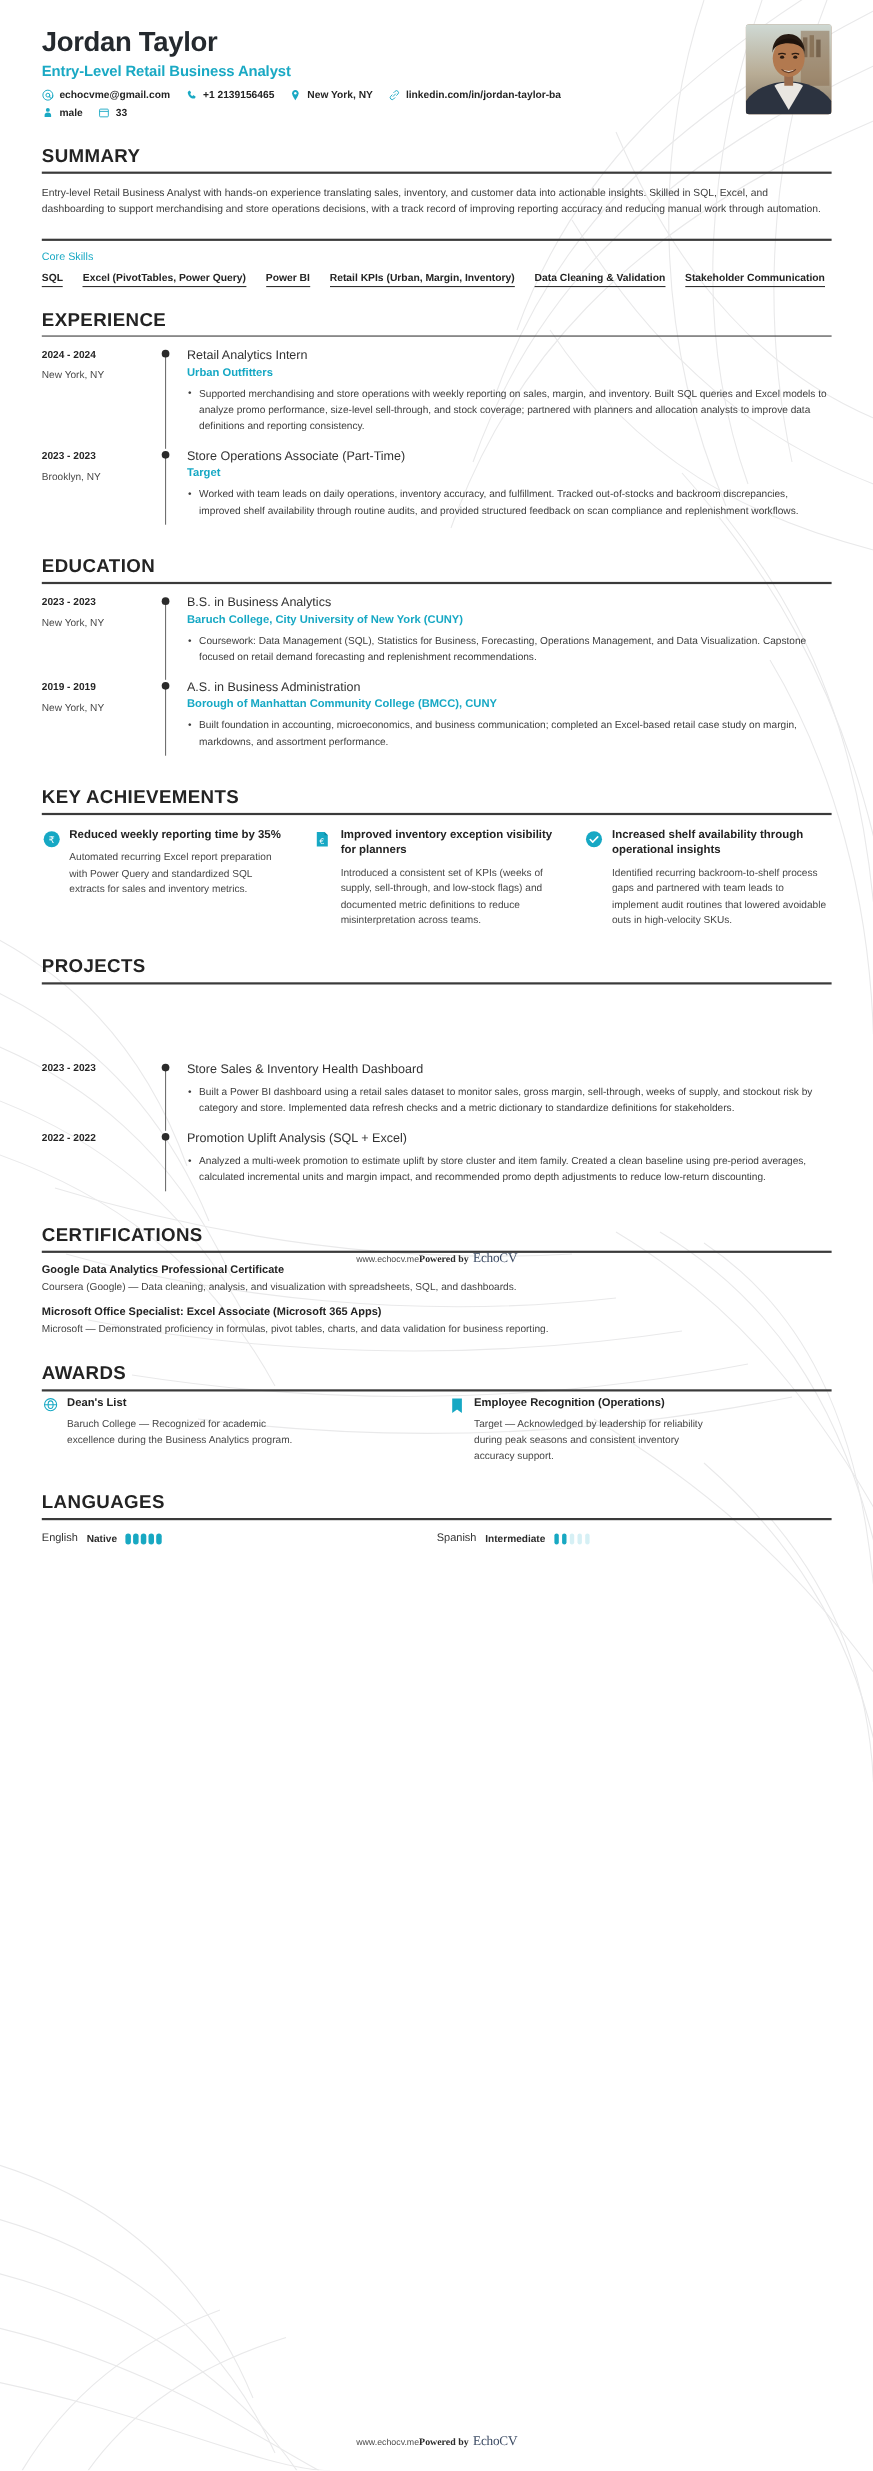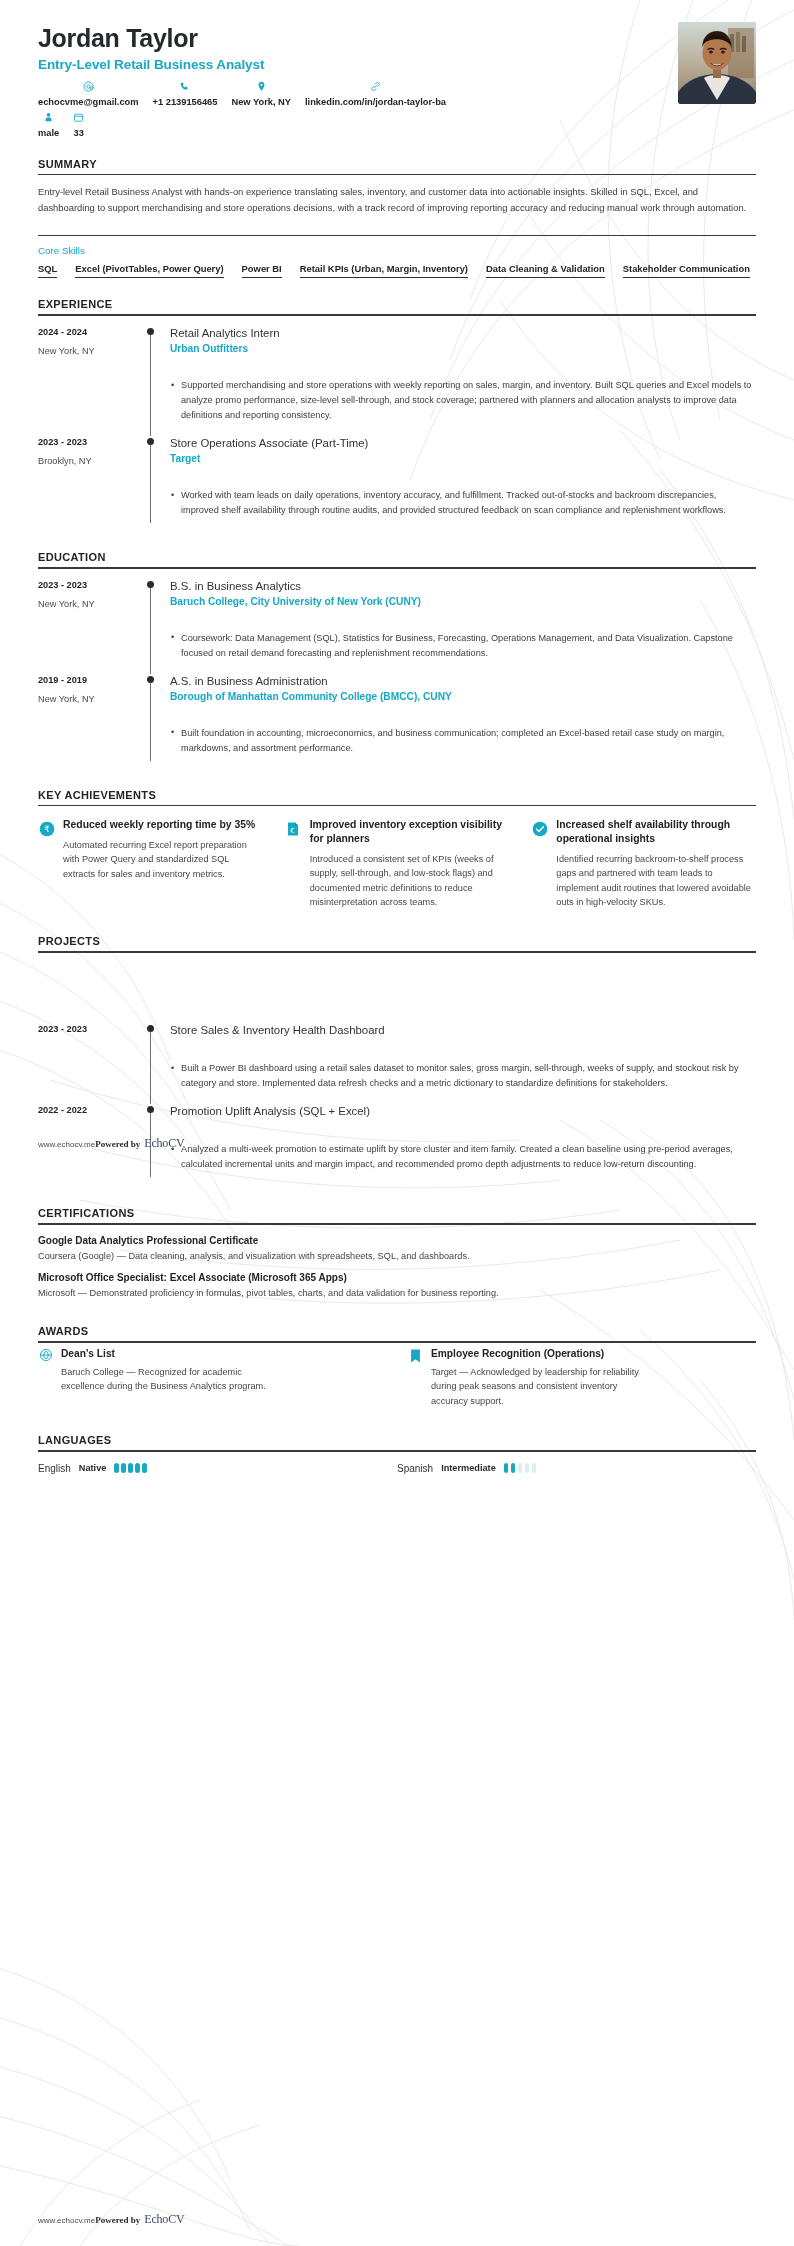--- a/index.html
+++ b/index.html
@@ -69,21 +69,20 @@
     margin-bottom: 5px;
   }
   .contact-item {
     display: flex;
     align-items: center;
     gap: 5px;
     font-size: 9.3px;
     font-weight: bold;
     color: #242424;
     white-space: nowrap;
-    flex-direction: column;
   }
   .contact-item .ic {
     display: inline-flex;
     align-items: center;
     justify-content: center;
     width: 11px;
     height: 11px;
     color: #1aa9c4;
     flex: none;
   }
@@ -97,21 +96,21 @@
     height: 82px;
     border-radius: 3px;
     overflow: hidden;
     background: #b9a591;
   }
   .photo svg { display: block; width: 100%; height: 100%; }
 
   
   .section { margin-top: 20px; }
   .section-title {
-    font-size: 11px;
+    font-size: 17px;
     font-weight: bold;
     letter-spacing: 0.35px;
     color: #232323;
     text-transform: uppercase;
     padding-bottom: 3px;
   }
   .section-rule {
     height: 1.6px;
     background: #3a3a3a;
     margin-top: 1px;
@@ -201,21 +200,21 @@
     font-size: 11.4px;
     color: #323232;
     line-height: 1.25;
   }
   .entry-org {
     font-size: 10.2px;
     font-weight: bold;
     color: #16a8c4;
     margin-top: 3px;
   }
-  .entry-bullets { margin-top: 24px; }
+  .entry-bullets { margin-top: 6px; }
   .bullet {
     position: relative;
     font-size: 9.2px;
     line-height: 1.62;
     color: #3d3d3d;
     padding-left: 11px;
     max-width: 604px;
   }
   .bullet::before {
     content: "•";
@@ -340,21 +339,21 @@
   }
   .dot.on { background: #18a8c2; }
 
   
   .page-footer {
     position: absolute;
     left: 38px;
     right: 38px;
     display: flex;
     align-items: baseline;
-    justify-content: flex-start;
+    justify-content: center;
     z-index: 3;
   }
   .footer-1 { top: 1136px; }
   .footer-2 { top: 2212px; }
   .footer-url {
     font-size: 8px;
     color: #4b4b4b;
   }
   .footer-brand {
     font-size: 9px;

